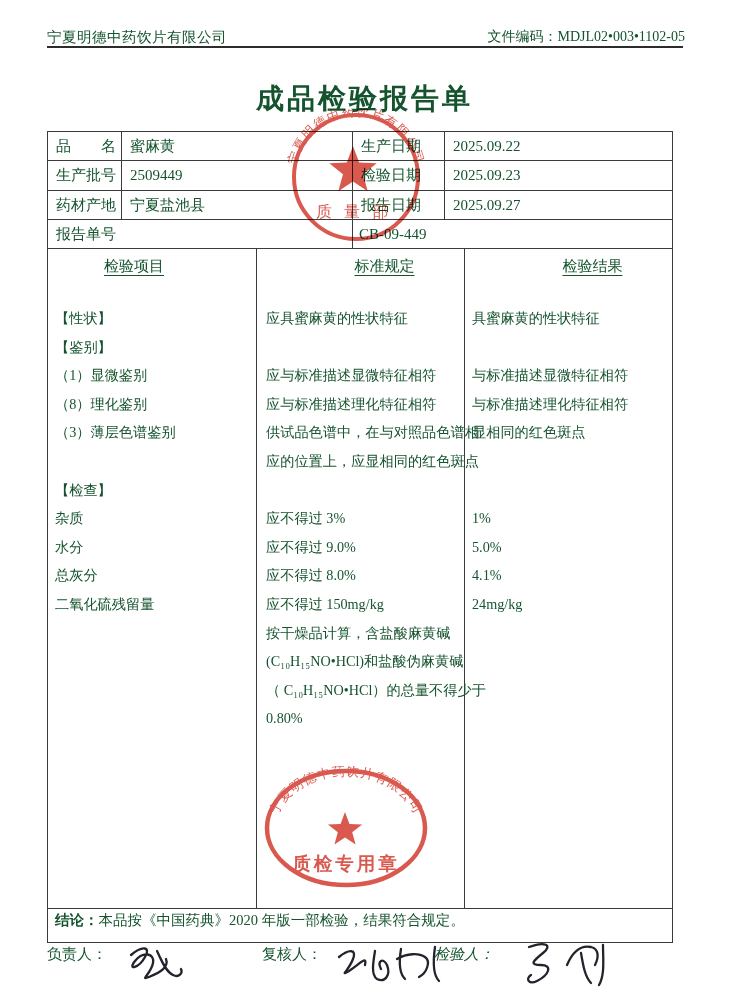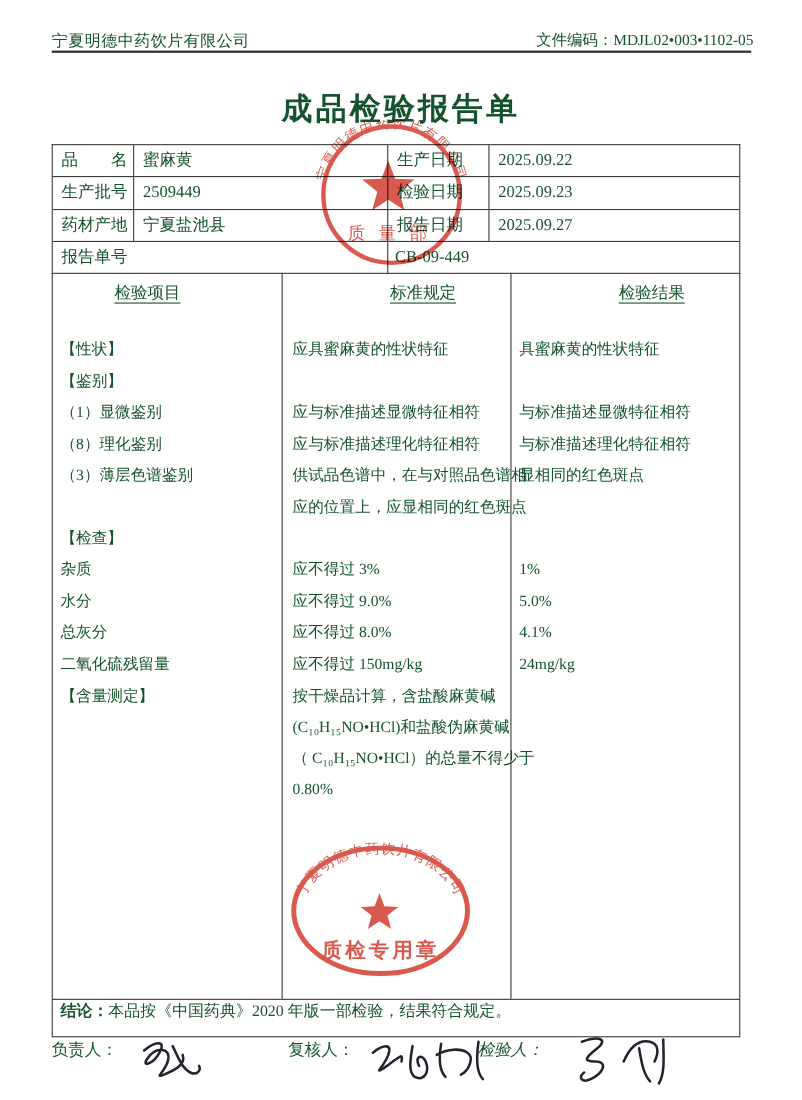--- a/index.html
+++ b/index.html
@@ -90,21 +90,20 @@
         <div class="ln">【鉴别】</div>
         <div class="ln">（1）显微鉴别</div>
         <div class="ln">（8）理化鉴别</div>
         <div class="ln">（3）薄层色谱鉴别</div>
         <div class="ln"></div>
         <div class="ln">【检查】</div>
         <div class="ln">杂质</div>
         <div class="ln">水分</div>
         <div class="ln">总灰分</div>
         <div class="ln">二氧化硫残留量</div>
-        <div class="ln">【含量测定】</div>
       </div>
     </div>
     <div class="mt-col mt-col2">
       <div class="mt-header">标准规定</div>
       <div class="lines">
         <div class="ln">应具蜜麻黄的性状特征</div>
         <div class="ln"></div>
         <div class="ln">应与标准描述显微特征相符</div>
         <div class="ln">应与标准描述理化特征相符</div>
         <div class="ln">供试品色谱中，在与对照品色谱相</div>

